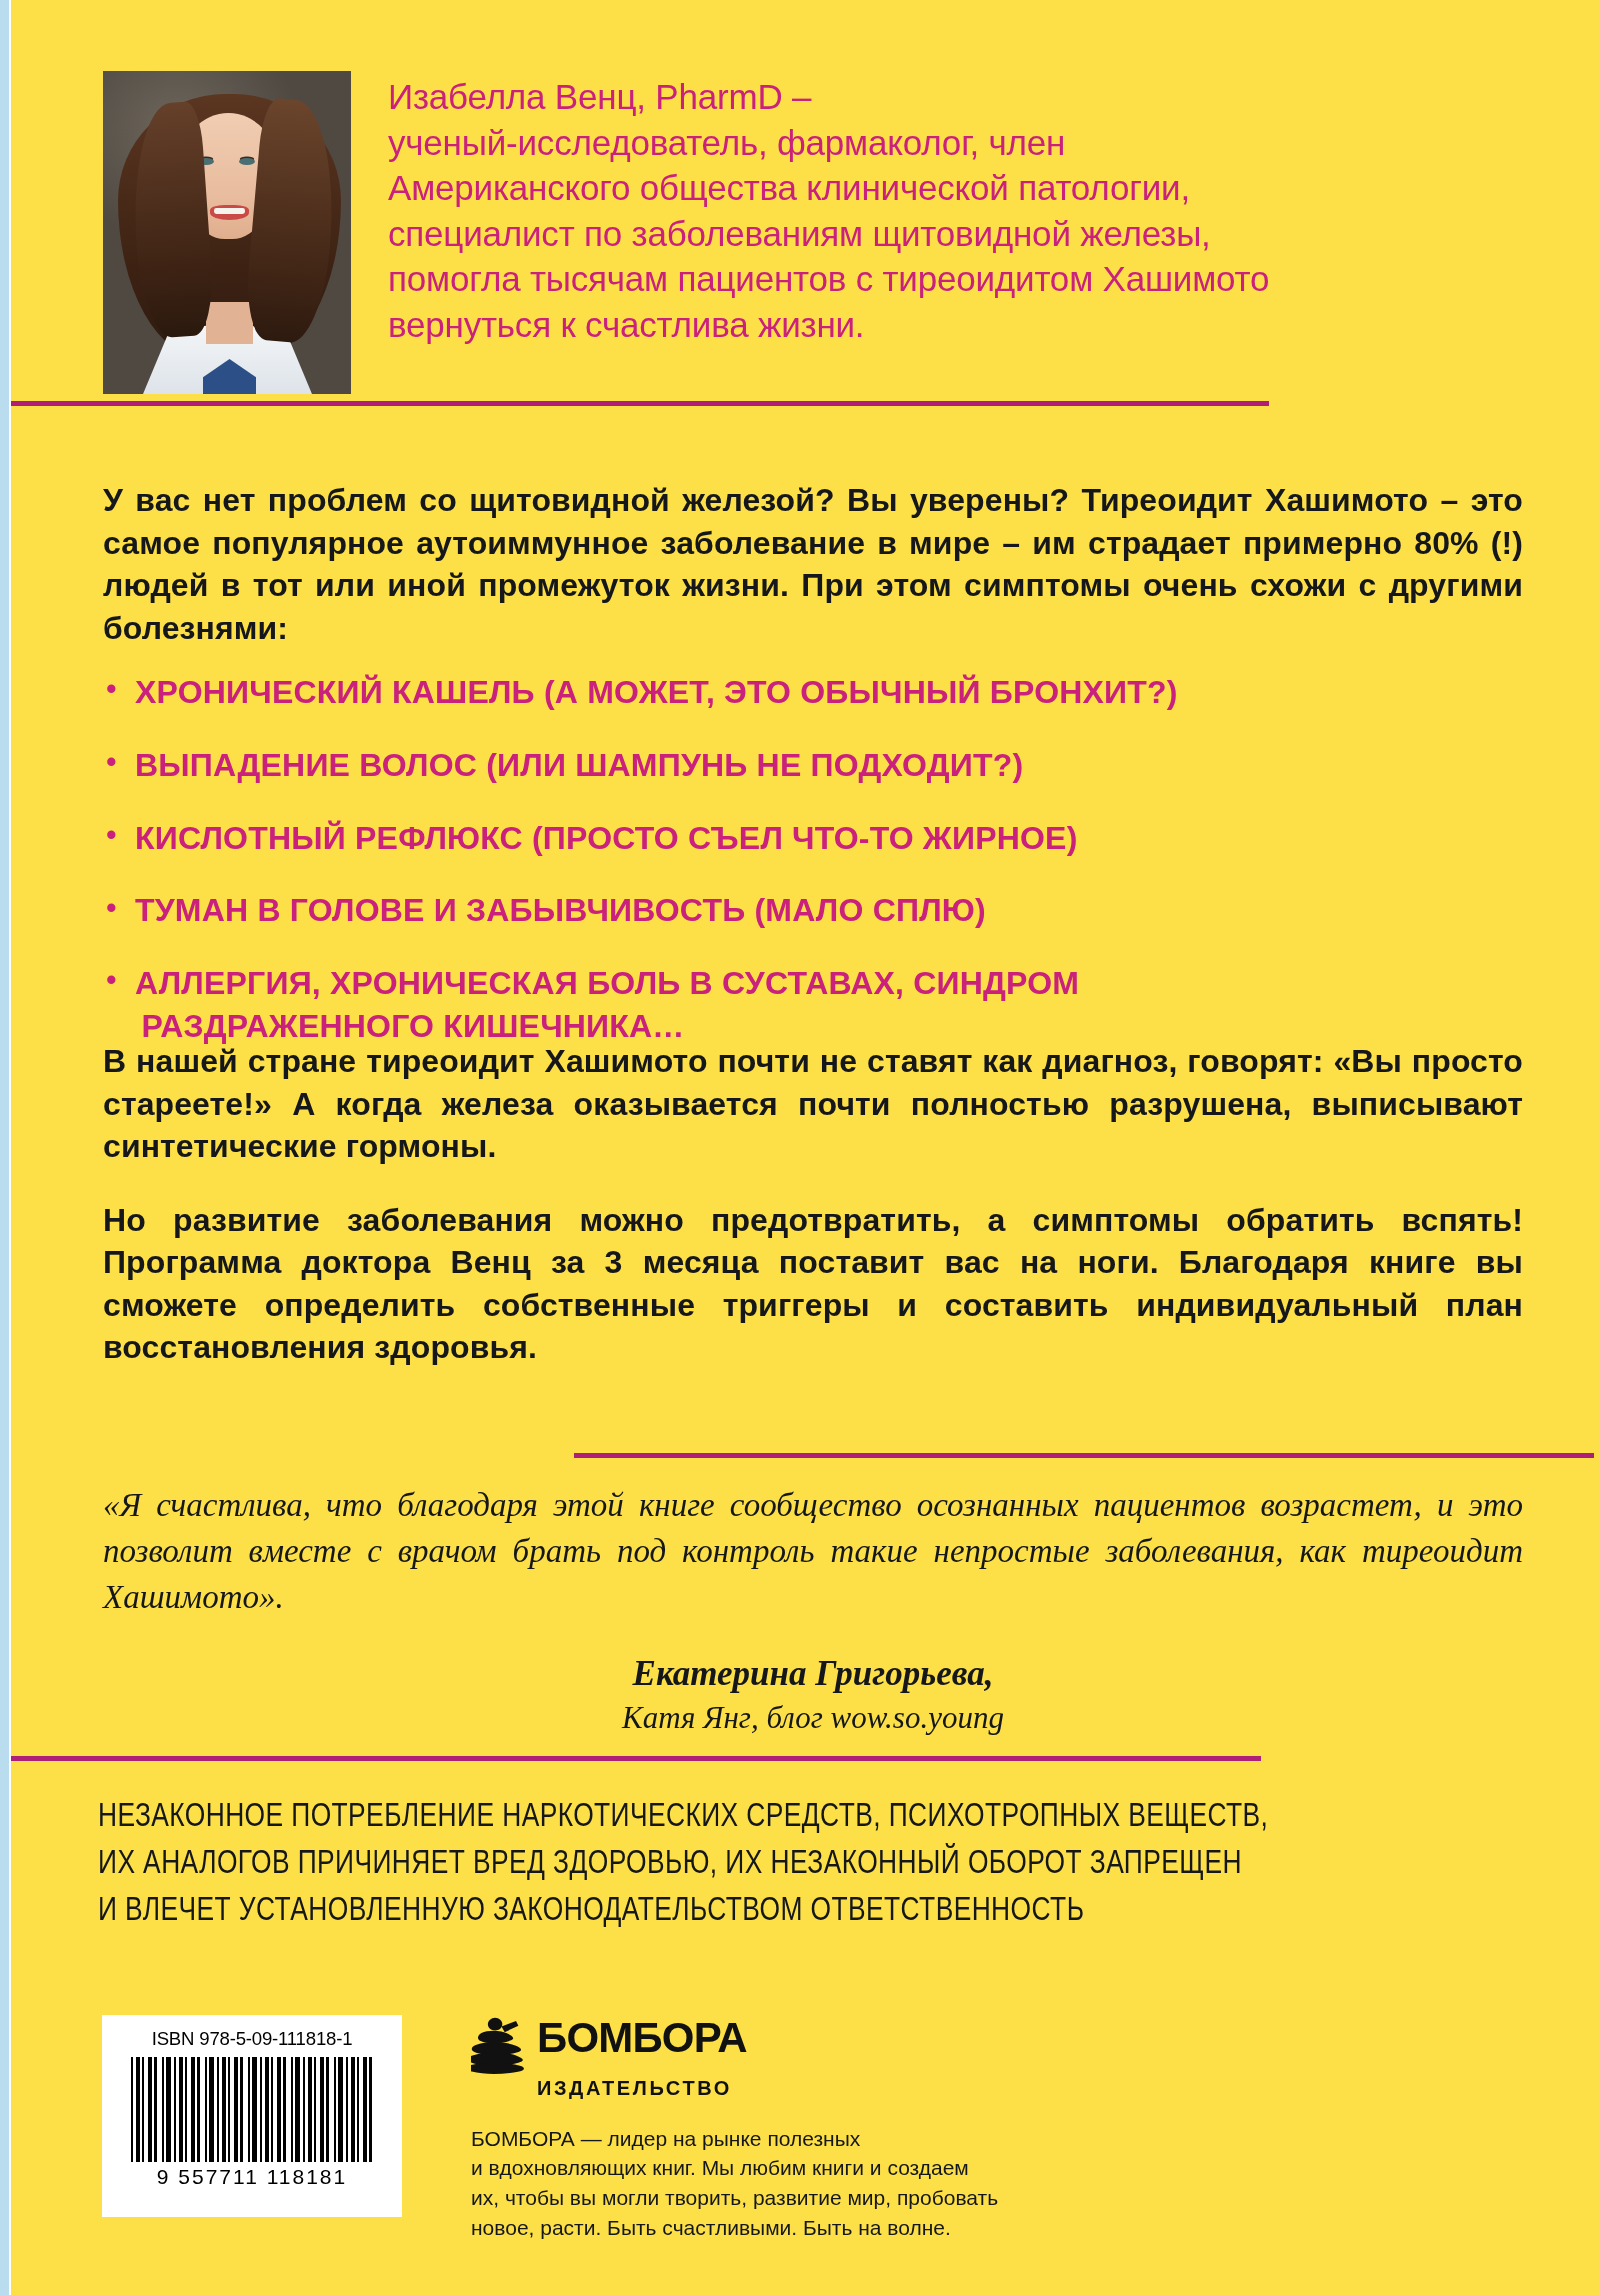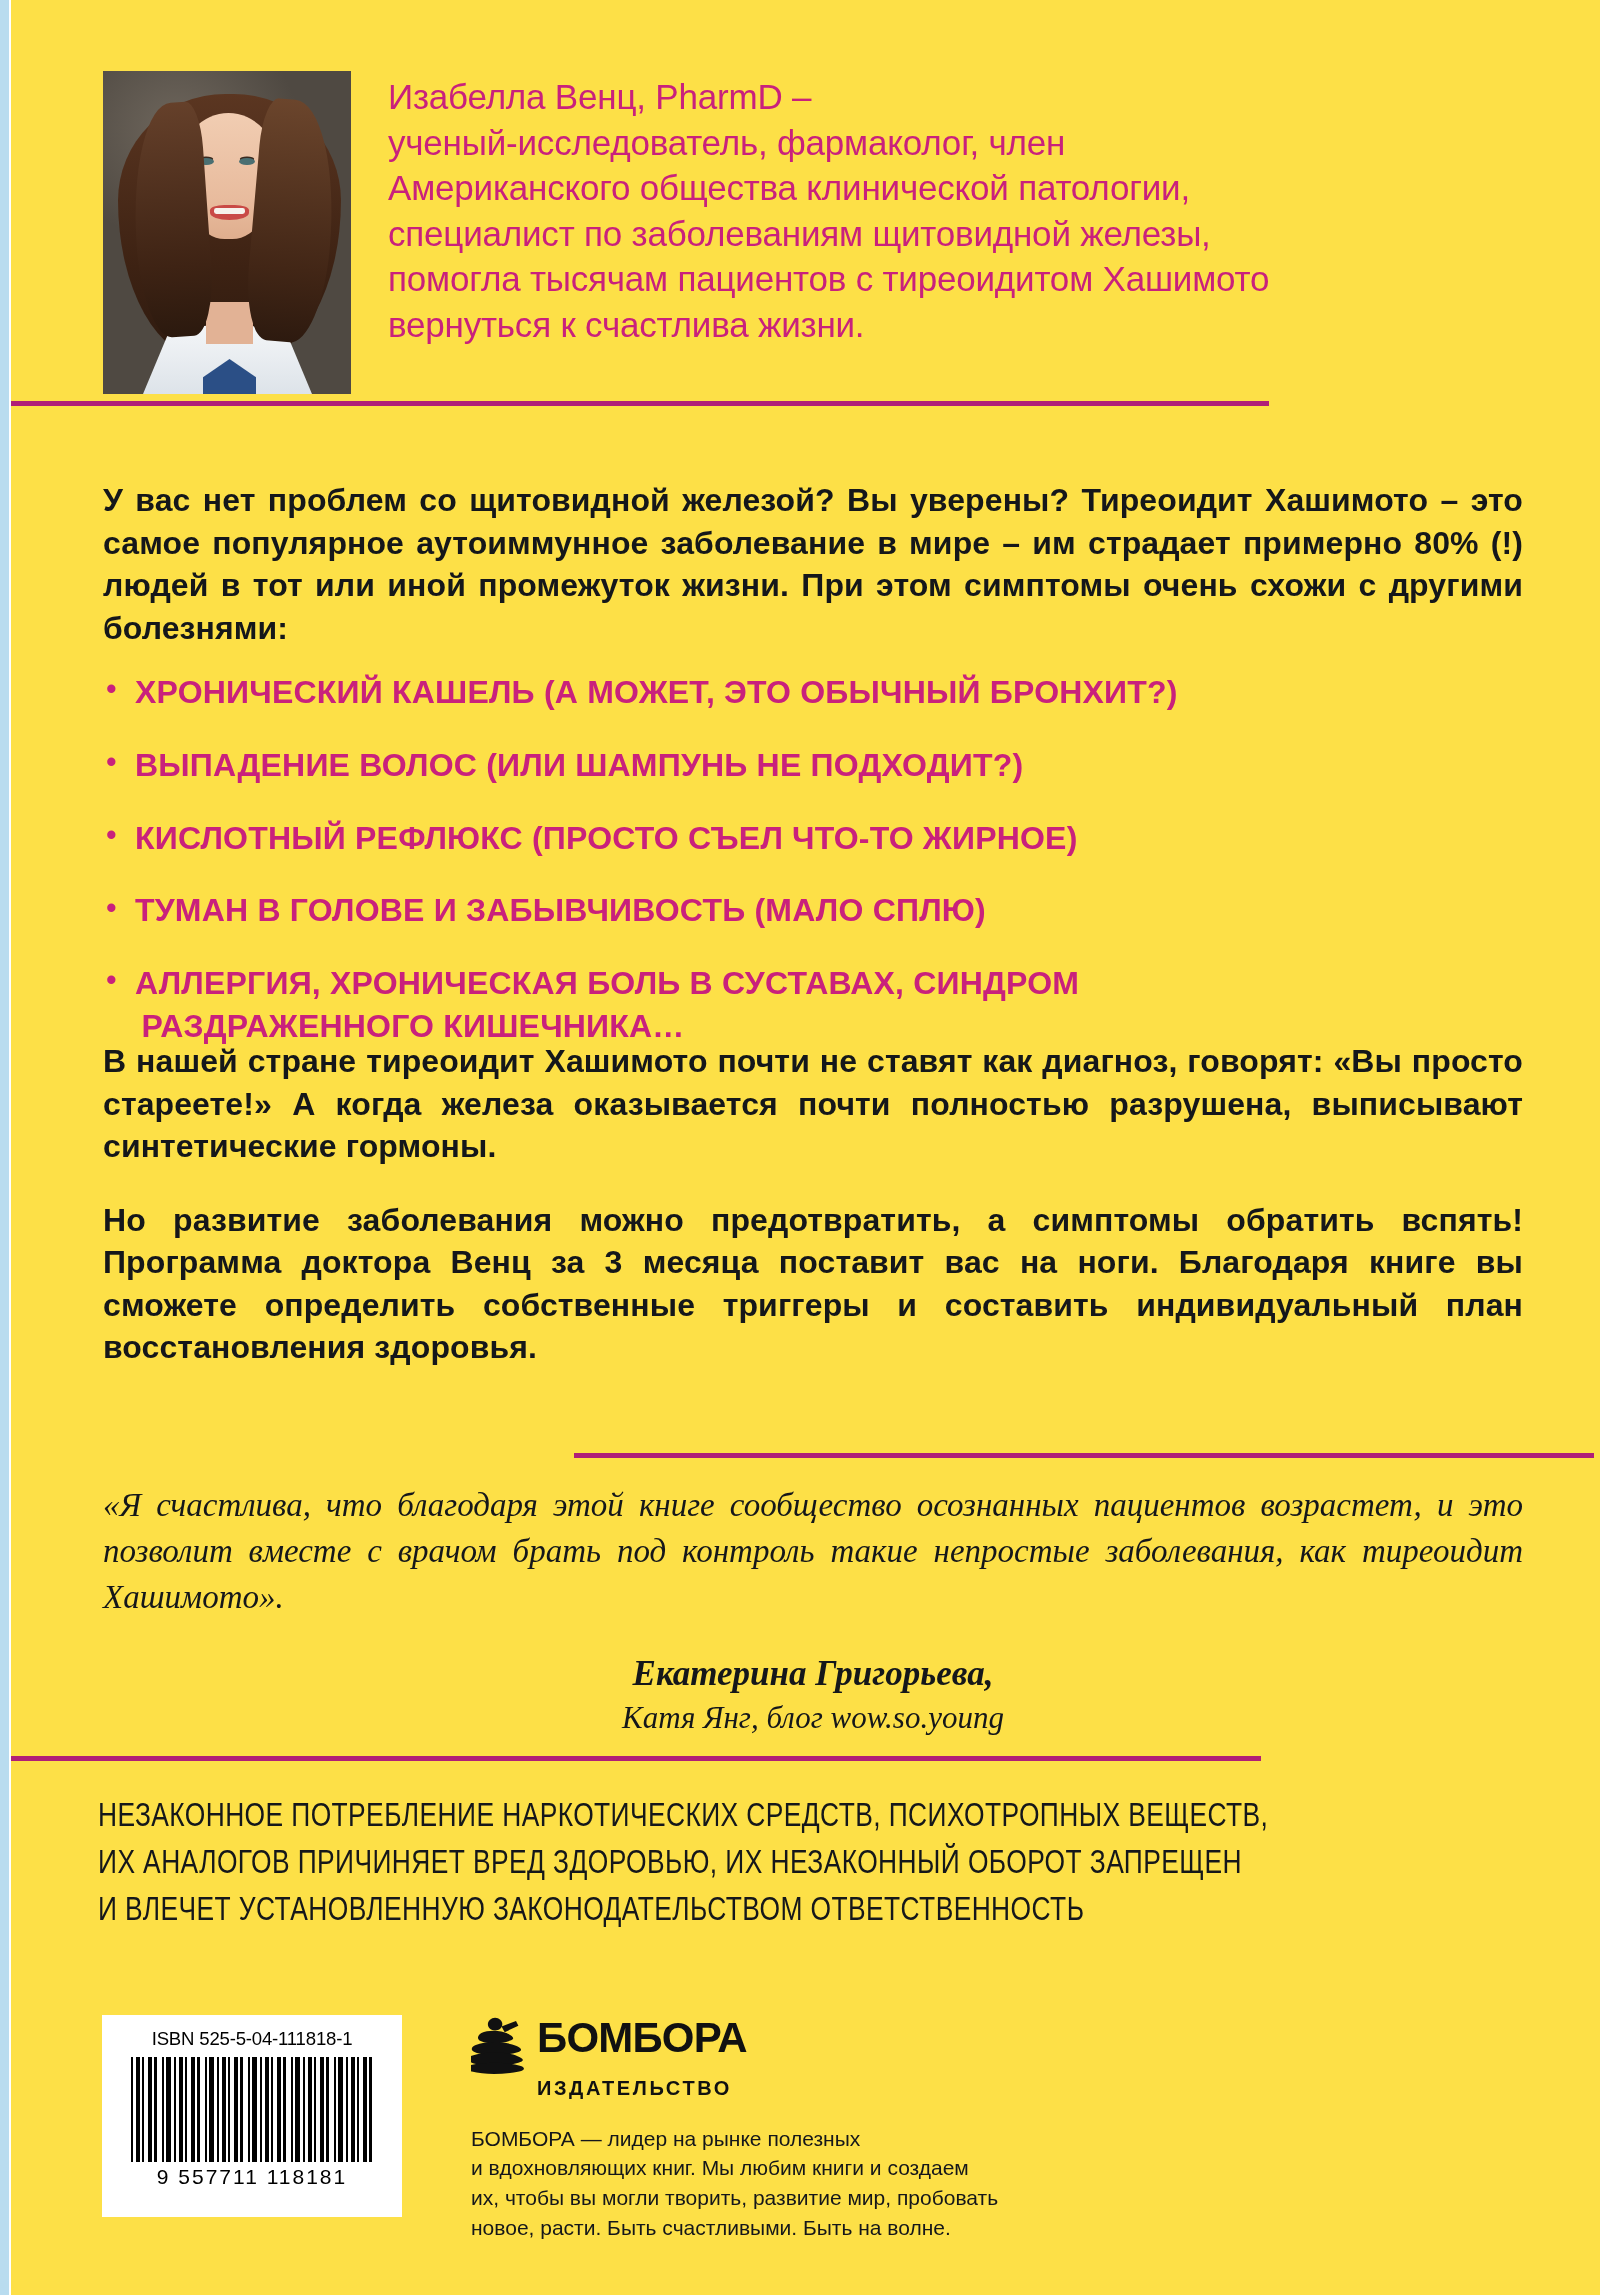--- a/index.html
+++ b/index.html
@@ -437,21 +437,21 @@
 
   <div class="rule rule-3"></div>
 
   <div class="legal">
     <span class="ln">НЕЗАКОННОЕ ПОТРЕБЛЕНИЕ НАРКОТИЧЕСКИХ СРЕДСТВ, ПСИХОТРОПНЫХ ВЕЩЕСТВ,</span>
     <span class="ln">ИХ АНАЛОГОВ ПРИЧИНЯЕТ ВРЕД ЗДОРОВЬЮ, ИХ НЕЗАКОННЫЙ ОБОРОТ ЗАПРЕЩЕН</span>
     <span class="ln">И ВЛЕЧЕТ УСТАНОВЛЕННУЮ ЗАКОНОДАТЕЛЬСТВОМ ОТВЕТСТВЕННОСТЬ</span>
   </div>
 
   <div class="barcode-box">
-    <div class="isbn-text">ISBN 525-5-04-111818-1</div>
+    <div class="isbn-text">ISBN 978-5-09-111818-1</div>
     <div class="bars"></div>
     <div class="barcode-digits">9  557711  118181</div>
   </div>
 
   <div class="publisher">
     <div class="pub-logo-row">
       <svg class="pub-mark" viewBox="0 0 66 74">
         <path d="M30 3 c5 0 9 4 9 8 0 5-4 8-9 8 -5 0-9-3-9-8 0-4 4-8 9-8z" fill="#111"></path>
         <path d="M38 14 l18-7 3 6 -17 8z" fill="#111"></path>
         <path d="M13 22 c8-4 24-4 33 1 6 3 9 6 4 8 -12 5-30 5-38 1 -5-2-4-7 1-10z" fill="#111"></path>

